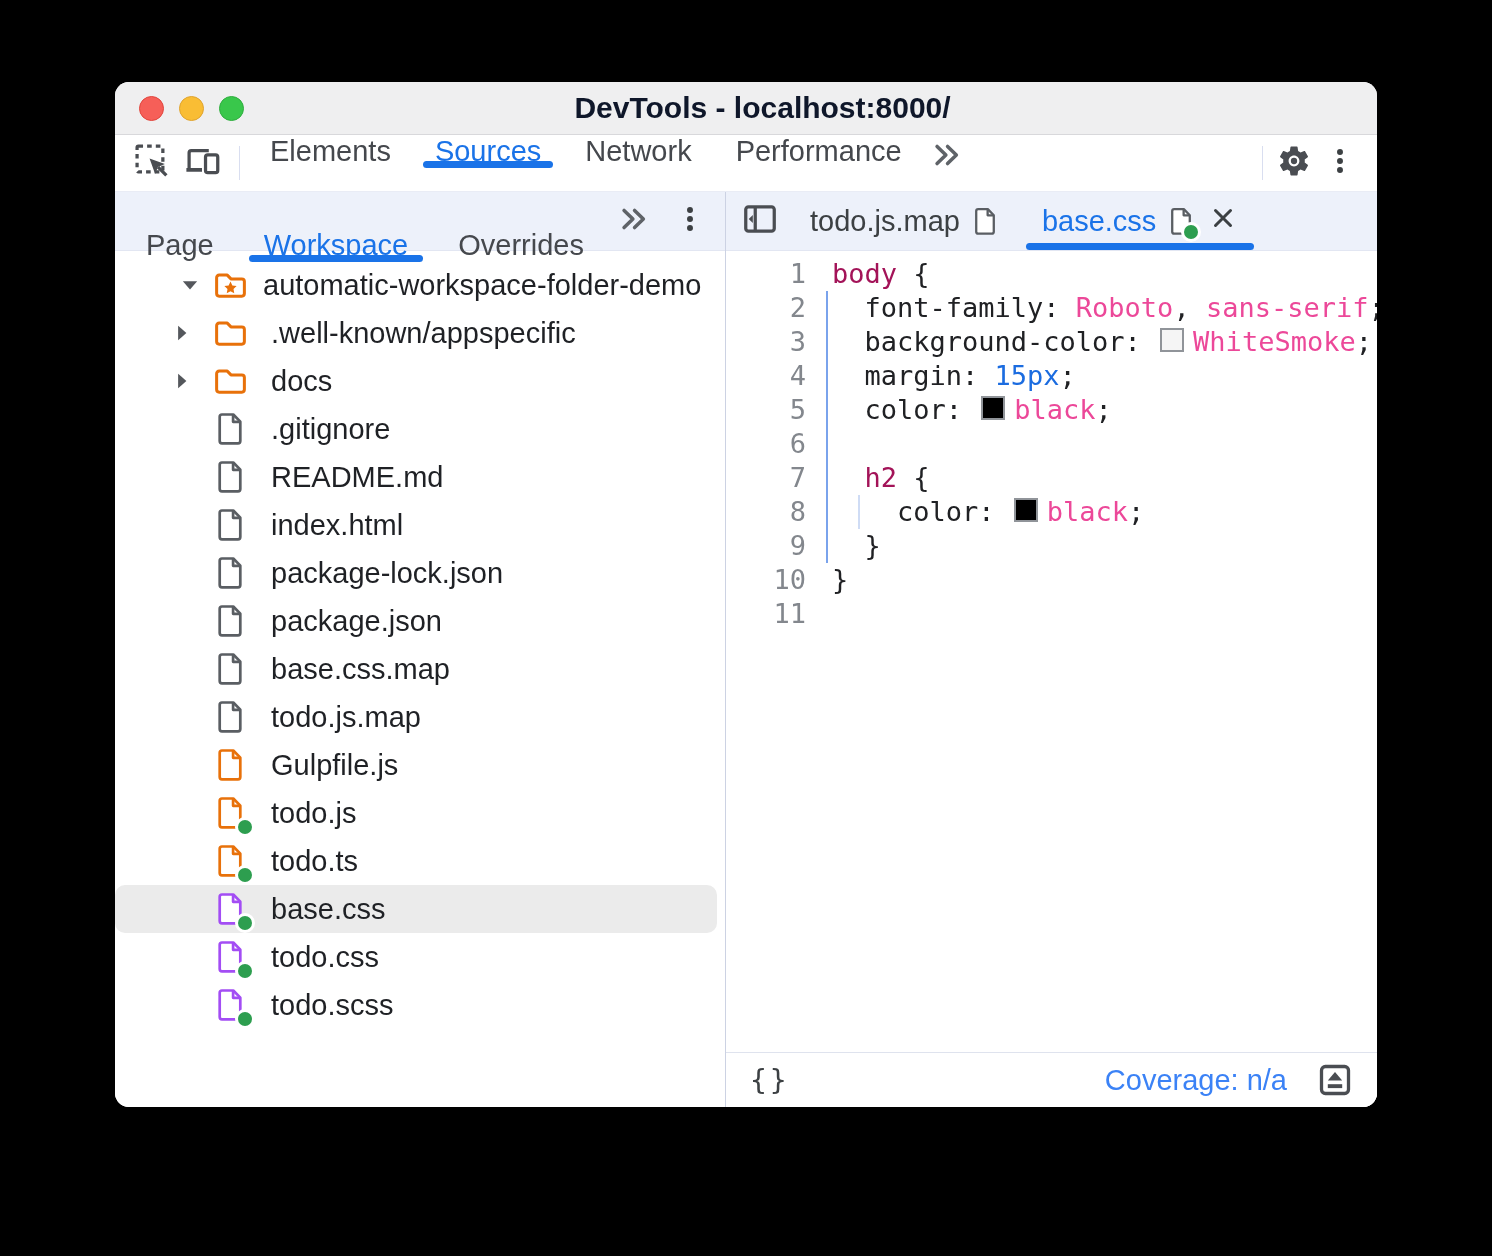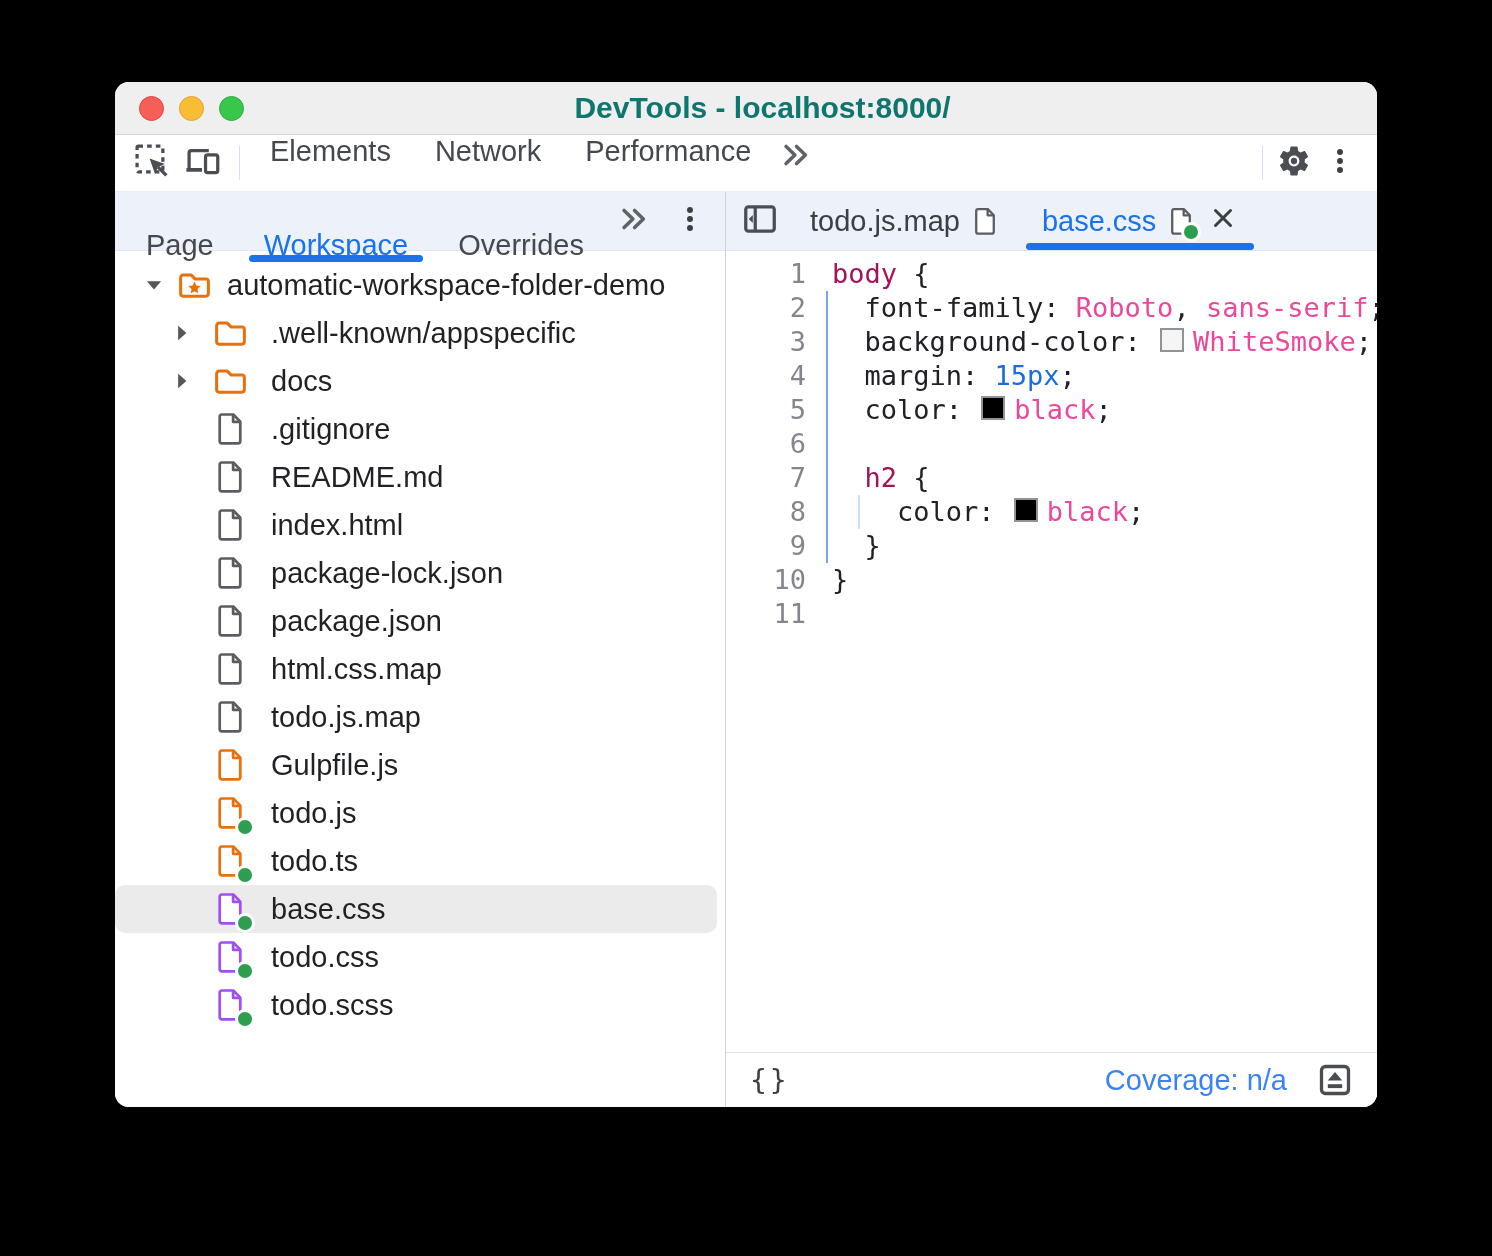--- a/index.html
+++ b/index.html
@@ -5,21 +5,21 @@
   html,body{margin:0;padding:0;}
   body{width:1492px;height:1256px;background:#000;font-family:"Liberation Sans",sans-serif;position:relative;overflow:hidden;}
   .window{position:absolute;left:115px;top:82px;width:1262px;height:1025px;background:#fff;border-radius:14px;overflow:hidden;display:flex;flex-direction:column;}
   
   .titlebar{flex:0 0 auto;height:52px;background:#efeff0;border-bottom:1px solid #d8d8db;display:flex;align-items:center;position:relative;}
   .lights{display:flex;gap:15px;margin-left:24px;z-index:2;}
   .light{width:25px;height:25px;border-radius:50%;box-sizing:border-box;}
   .light.red{background:#f65f58;border:1px solid #e1453d;}
   .light.yellow{background:#f9bd34;border:1px solid #dfa32e;}
   .light.green{background:#39c74b;border:1px solid #2fad3e;}
-  .wtitle{position:absolute;left:0;right:0;text-align:center;font-size:30px;font-weight:700;color:#0f766e;padding-left:33px;}
+  .wtitle{position:absolute;left:0;right:0;text-align:center;font-size:30px;font-weight:700;color:#0f172a;padding-left:33px;}
   
   .toolbar{flex:0 0 auto;height:56px;background:#fff;display:flex;align-items:stretch;border-bottom:1px solid #e9ecf5;}
   .tb-icons{display:flex;align-items:center;padding:0 6px 0 14px;gap:4px;}
   .icon-btn{width:46px;height:44px;display:flex;align-items:center;justify-content:center;border-radius:6px;}
   .vdiv{width:1px;background:#d9def0;margin:11px 8px;}
   .tb-tabs{display:flex;align-items:flex-start;}
   .tb-tab{display:flex;align-items:center;padding:0 22px;font-size:29px;color:#45484d;position:relative;cursor:default;}
   .tb-tab.active{color:#1a73e8;}
   .underline{position:absolute;left:10px;right:10px;bottom:0;height:7px;border-radius:4px;background:#1a73e8;}
   .tb-right{margin-left:auto;display:flex;align-items:center;padding-right:14px;}
@@ -28,21 +28,21 @@
   .navigator{width:610px;flex:0 0 auto;border-right:1px solid #ccd2e3;display:flex;flex-direction:column;background:#fff;}
   .nav-tabbar{flex:0 0 auto;height:58px;background:#edf1fa;border-bottom:1px solid #e2e6f2;display:flex;align-items:stretch;padding-left:6px;}
   .nav-tab{padding:0 25px;font-size:29px;color:#45484d;display:flex;align-items:center;position:relative;}
   .nav-tab.active{color:#1a73e8;}
   .nav-more{display:flex;align-items:center;padding:0 8px;}
   .nav-kebab{margin-left:auto;display:flex;align-items:center;padding-right:18px;}
   .addfolder{flex:0 0 auto;height:62px;display:flex;align-items:center;padding-left:32px;border-bottom:1px solid #ececec;}
   .addfolder-label{color:#1a73e8;font-size:29px;margin-left:16px;}
   .tree{flex:1;overflow:hidden;padding-top:10px;}
   .row{height:48px;display:flex;align-items:center;font-size:29px;color:#1f2125;}
-  .row.lvl0{padding-left:28px;}
+  .row.lvl0{padding-left:28px;margin-left:36px;}
   .row.lvl1{padding-left:56px;gap:8px;}
   .row.selected{background:#ebebeb;border-radius:10px;margin-right:8px;}
   .caret{width:32px;flex:0 0 auto;display:flex;align-items:center;}
   .tree-icon{width:38px;height:38px;flex:0 0 auto;margin-right:14px;position:relative;display:flex;align-items:center;justify-content:center;}
   .gdot{position:absolute;right:-3px;bottom:-2px;width:14px;height:14px;border-radius:50%;background:#2d9e4f;box-shadow:0 0 0 3px #fff;}
   
   .editor{flex:1;display:flex;flex-direction:column;min-width:0;background:#fff;}
   .ed-tabbar{flex:0 0 auto;height:58px;background:#edf1fa;border-bottom:1px solid #e2e6f2;display:flex;align-items:stretch;}
   .toggle-btn{width:56px;display:flex;align-items:center;justify-content:center;margin-left:6px;}
   .ed-tab{display:flex;align-items:center;gap:12px;padding:0 22px;font-size:29px;color:#3c4043;position:relative;}
@@ -98,20 +98,24 @@
               <path d="M2.5 20.6 H14" stroke="#4a4d52" stroke-width="2.8"></path>
               <rect x="16.6" y="9.4" width="9" height="13.2" rx="1.6" stroke="#4a4d52" stroke-width="2.4" fill="#fff"></rect>
             </svg></span>
         </span>
     </div>
     <span class="vdiv"></span>
     <div class="tb-tabs">
         <div class="tb-tab">
           <span>Elements</span>
         </div>
+        <div class="tb-tab active">
+          <span>Sources</span>
+          <span class="underline"></span>
+        </div>
         <div class="tb-tab">
           <span>Network</span>
         </div>
         <div class="tb-tab">
           <span>Performance</span>
         </div>
       </div>
     <span class="icon-btn">
         <span><svg width="34" height="34" viewBox="0 0 24 24" fill="none" stroke="#5f6368" stroke-width="2.5" stroke-linecap="round" stroke-linejoin="round">
             <path d="M5 6 l6.2 6 -6.2 6"></path>
@@ -258,21 +262,21 @@
             <span>package.json</span>
           </div>
           <div class="row lvl1">
             <span class="caret"></span>
             <span class="tree-icon">
               <svg width="30" height="34" viewBox="0 0 30 34" fill="none">
                 <path d="M7 2.5 h11.3 L25.3 9.6 V29 a2.3 2.3 0 0 1 -2.3 2.3 H7 A2.3 2.3 0 0 1 4.7 29 V4.8 A2.3 2.3 0 0 1 7 2.5 Z" stroke="#5a5e63" stroke-width="2.7" stroke-linejoin="round" fill="#fff"></path>
                 <path d="M18.1 2.5 V9.8 H25.3" stroke="#5a5e63" stroke-width="2.7" stroke-linejoin="round"></path>
               </svg>
             </span>
-            <span>html.css.map</span>
+            <span>base.css.map</span>
           </div>
           <div class="row lvl1">
             <span class="caret"></span>
             <span class="tree-icon">
               <svg width="30" height="34" viewBox="0 0 30 34" fill="none">
                 <path d="M7 2.5 h11.3 L25.3 9.6 V29 a2.3 2.3 0 0 1 -2.3 2.3 H7 A2.3 2.3 0 0 1 4.7 29 V4.8 A2.3 2.3 0 0 1 7 2.5 Z" stroke="#5a5e63" stroke-width="2.7" stroke-linejoin="round" fill="#fff"></path>
                 <path d="M18.1 2.5 V9.8 H25.3" stroke="#5a5e63" stroke-width="2.7" stroke-linejoin="round"></path>
               </svg>
             </span>
             <span>todo.js.map</span>

